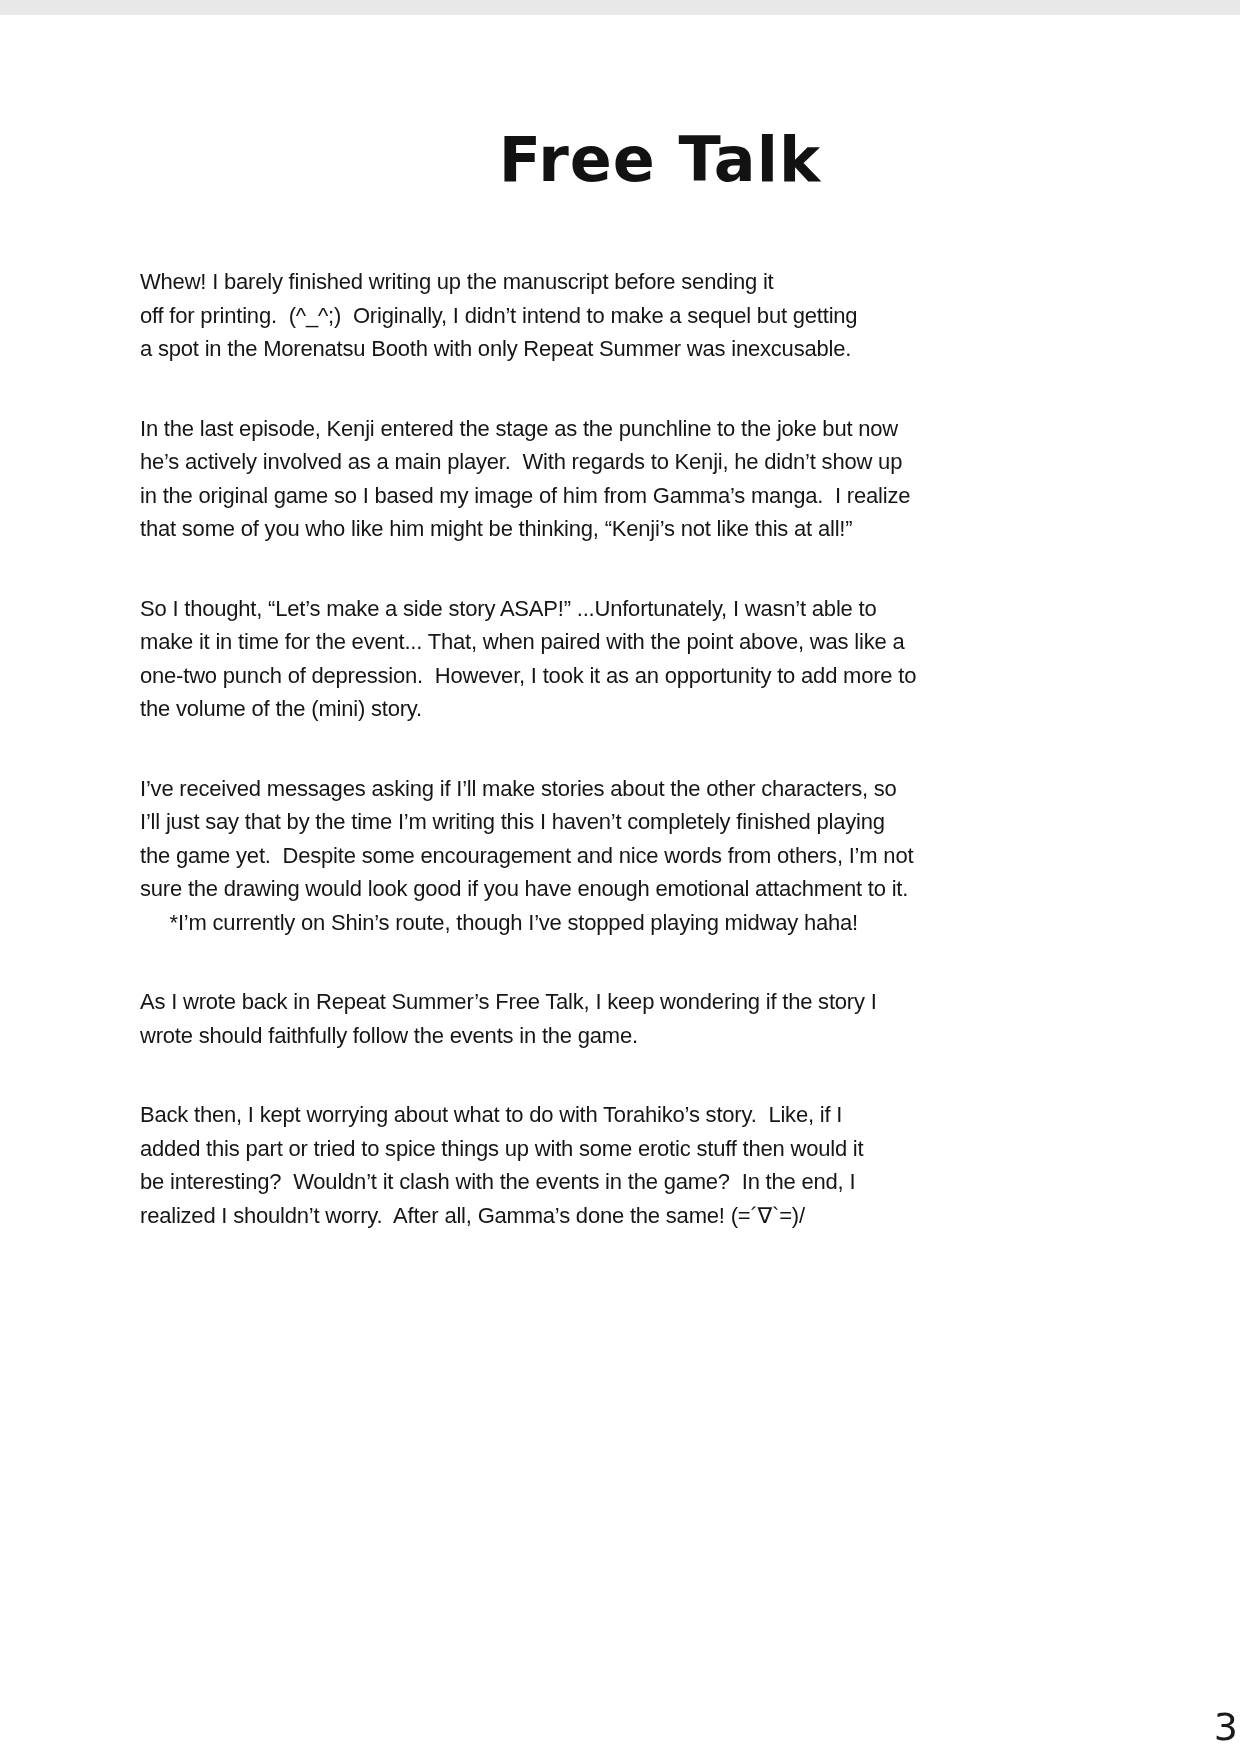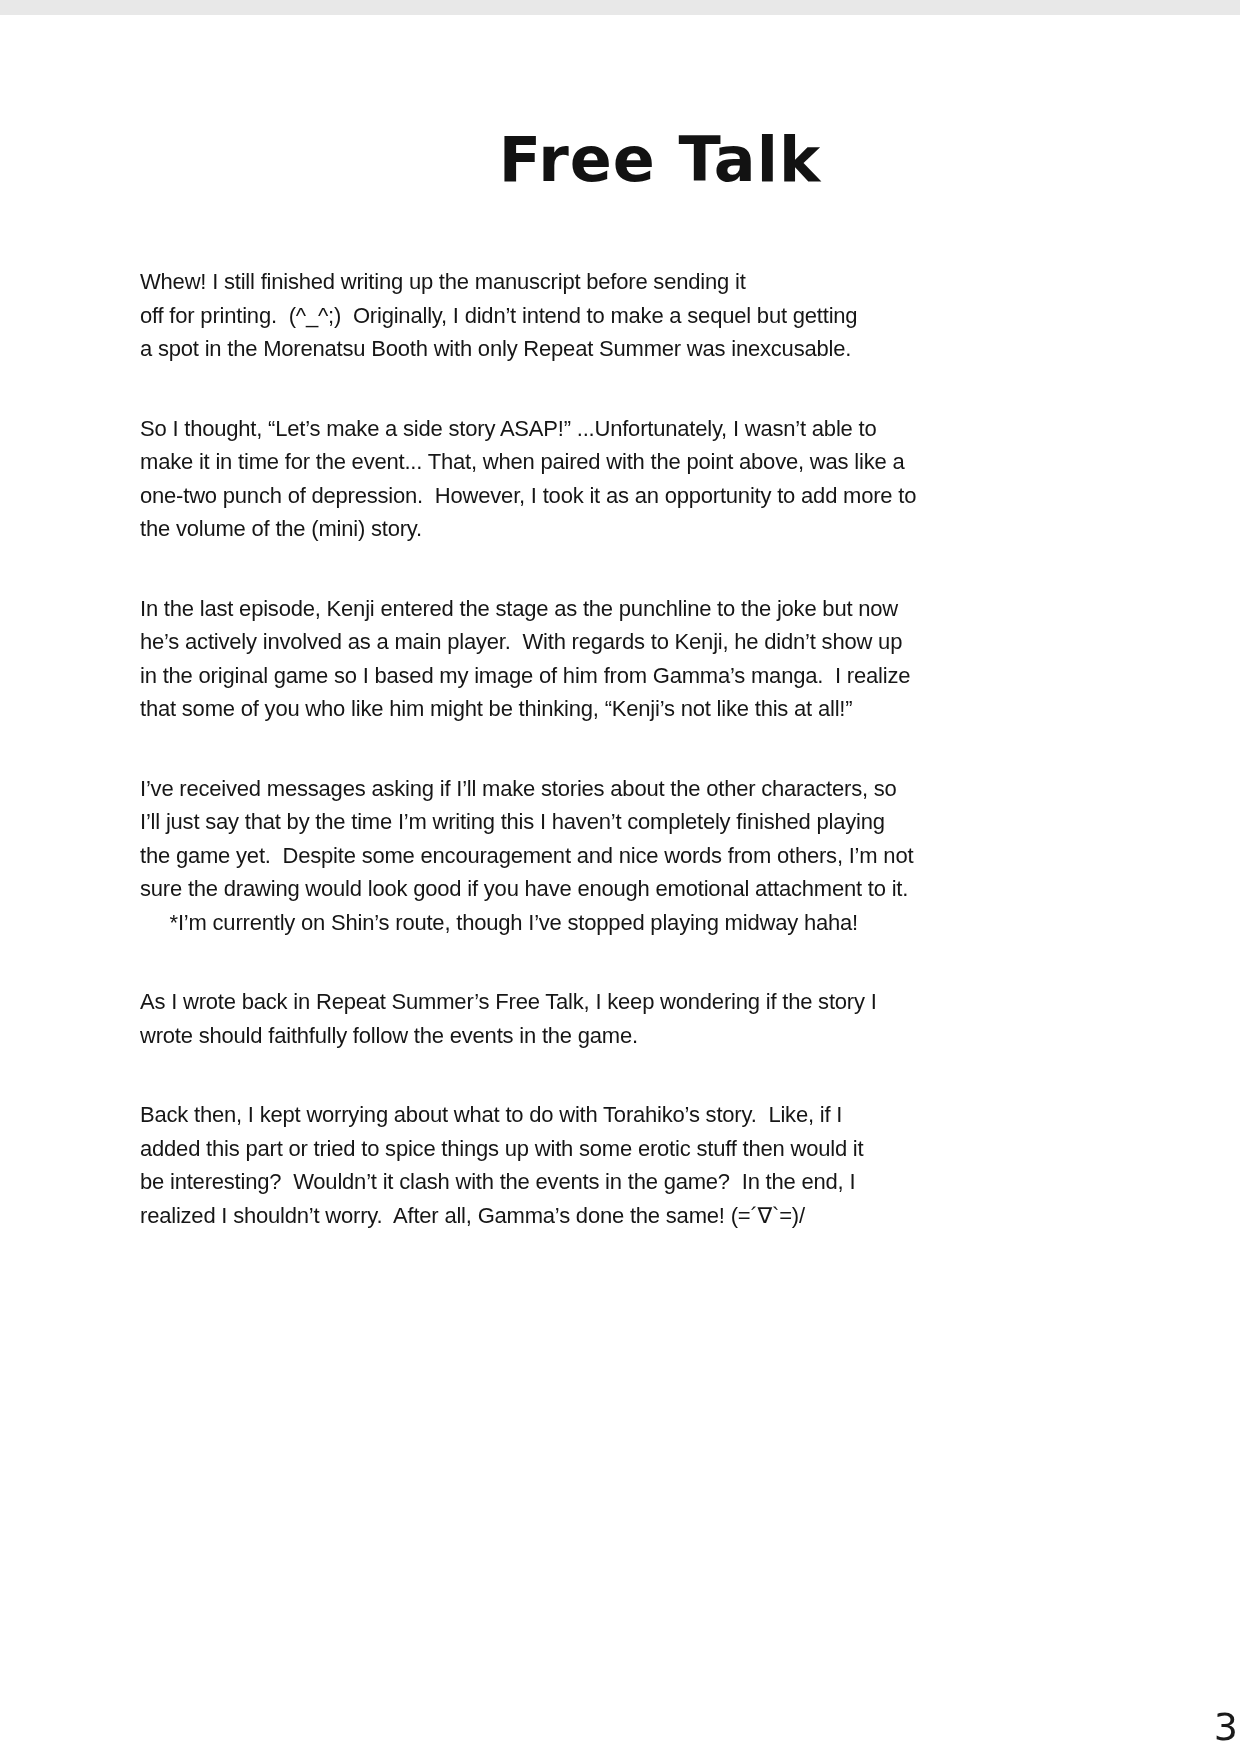--- a/index.html
+++ b/index.html
@@ -51,31 +51,31 @@
   }
 </style>
 </head>
 <body>
 
 <div class="page">
 
   <h1 class="title">Free Talk</h1>
 
   <div class="body-text">
-    <p class="para">Whew! I still finished writing up the manuscript before sending it
+    <p class="para">Whew! I barely finished writing up the manuscript before sending it
 off for printing.  (^_^;)  Originally, I didn’t intend to make a sequel but getting
 a spot in the Morenatsu Booth with only Repeat Summer was inexcusable.</p>
+    <p class="para">In the last episode, Kenji entered the stage as the punchline to the joke but now
+he’s actively involved as a main player.  With regards to Kenji, he didn’t show up
+in the original game so I based my image of him from Gamma’s manga.  I realize
+that some of you who like him might be thinking, “Kenji’s not like this at all!”</p>
     <p class="para">So I thought, “Let’s make a side story ASAP!” ...Unfortunately, I wasn’t able to
 make it in time for the event... That, when paired with the point above, was like a
 one-two punch of depression.  However, I took it as an opportunity to add more to
 the volume of the (mini) story.</p>
-    <p class="para">In the last episode, Kenji entered the stage as the punchline to the joke but now
-he’s actively involved as a main player.  With regards to Kenji, he didn’t show up
-in the original game so I based my image of him from Gamma’s manga.  I realize
-that some of you who like him might be thinking, “Kenji’s not like this at all!”</p>
     <p class="para">I’ve received messages asking if I’ll make stories about the other characters, so
 I’ll just say that by the time I’m writing this I haven’t completely finished playing
 the game yet.  Despite some encouragement and nice words from others, I’m not
 sure the drawing would look good if you have enough emotional attachment to it.
      *I’m currently on Shin’s route, though I’ve stopped playing midway haha!</p>
     <p class="para">As I wrote back in Repeat Summer’s Free Talk, I keep wondering if the story I
 wrote should faithfully follow the events in the game.</p>
     <p class="para">Back then, I kept worrying about what to do with Torahiko’s story.  Like, if I
 added this part or tried to spice things up with some erotic stuff then would it
 be interesting?  Wouldn’t it clash with the events in the game?  In the end, I

